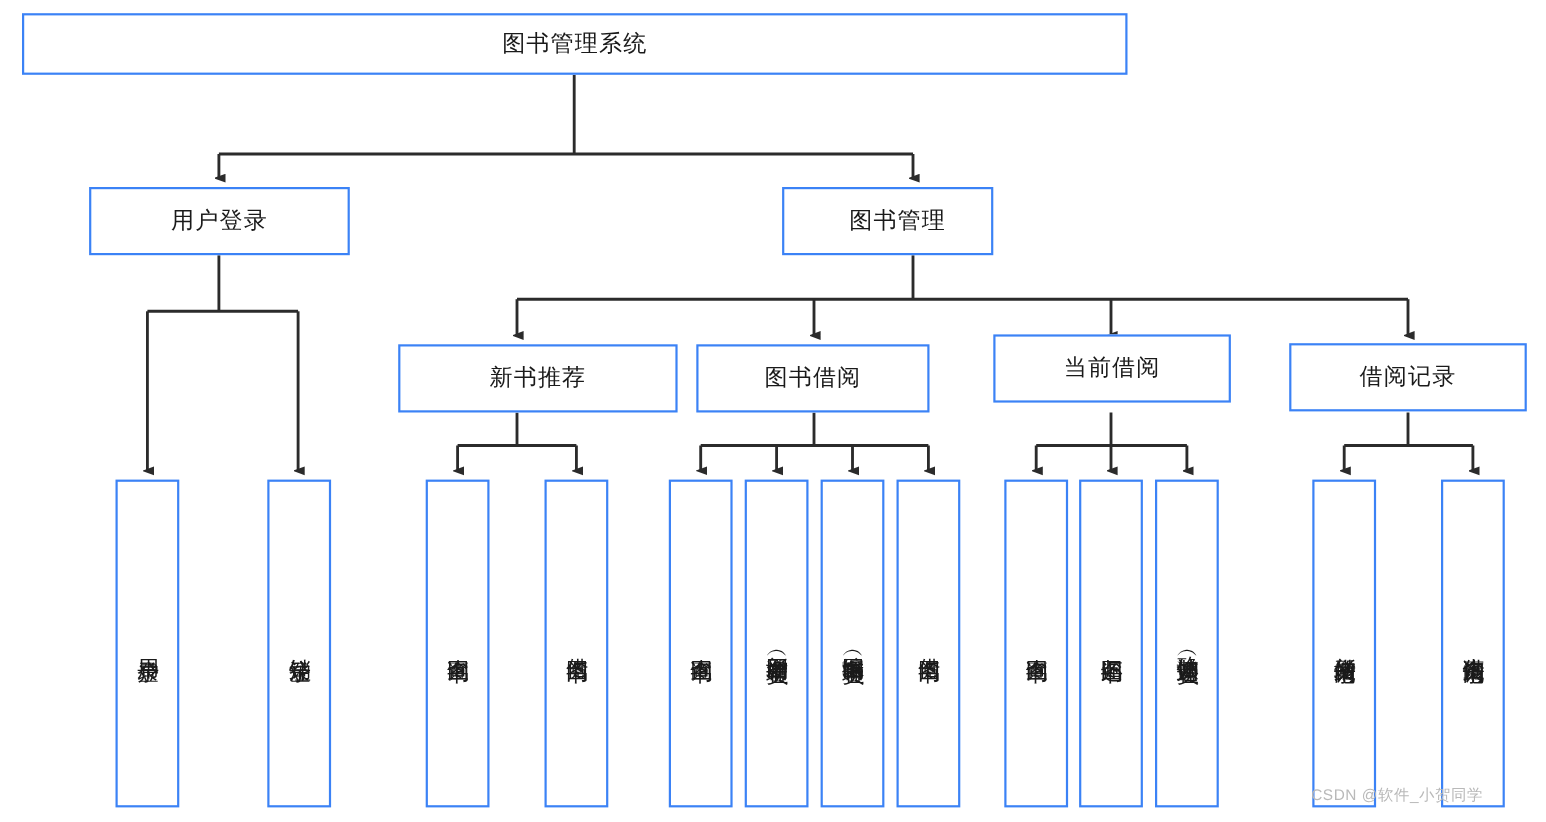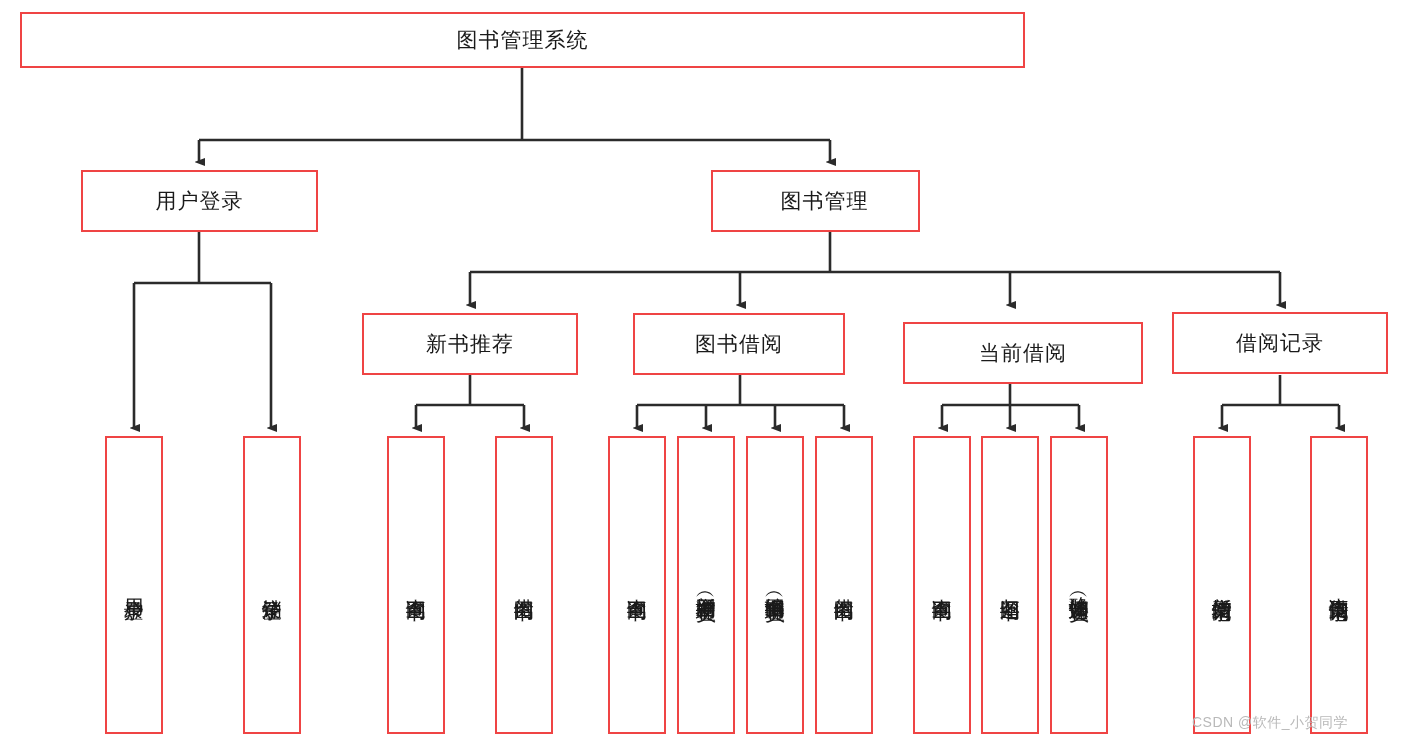--- a/index.html
+++ b/index.html
@@ -22,21 +22,21 @@
     left: 0;
     top: 0;
     width: 1405px;
     height: 747px;
     pointer-events: none;
   }
   .node {
     position: absolute;
     box-sizing: border-box;
     background: #ffffff;
-    border: 2px solid #ef4444;
+    border: 2px solid #3b82f6;
     display: flex;
     align-items: center;
     justify-content: center;
     color: #1a1a1a;
     z-index: 2;
   }
   .node.horizontal {
     font-size: 21px;
     letter-spacing: 1px;
     line-height: 1.2;
@@ -122,31 +122,31 @@
     </g>
   </svg>
 
   <div class="node horizontal" style="left:20px; top:12px; width:1005px; height:56px;">
     <span>图书管理系统</span>
   </div>
 
   <div class="node horizontal" style="left:81px; top:170px; width:237px; height:62px;">
     <span>用户登录</span>
   </div>
-  <div class="node horizontal" style="left:711px; top:170px; width:209px; height:62px;padding-left:18px;">
+  <div class="node horizontal" style="left:711px; top:170px; width:192px; height:62px;padding-left:18px;">
     <span>图书管理</span>
   </div>
 
-  <div class="node horizontal" style="left:362px; top:313px; width:216px; height:62px;">
+  <div class="node horizontal" style="left:362px; top:313px; width:254px; height:62px;">
     <span>新书推荐</span>
   </div>
   <div class="node horizontal" style="left:633px; top:313px; width:212px; height:62px;">
     <span>图书借阅</span>
   </div>
-  <div class="node horizontal" style="left:903px; top:322px; width:240px; height:62px;">
+  <div class="node horizontal" style="left:903px; top:304px; width:216px; height:62px;">
     <span>当前借阅</span>
   </div>
   <div class="node horizontal" style="left:1172px; top:312px; width:216px; height:62px;">
     <span>借阅记录</span>
   </div>
 
   <div class="node vertical" style="left:105px; top:436px; width:58px; height:298px;">
     <span class="vtext">用户登录</span>
   </div>
   <div class="node vertical" style="left:243px; top:436px; width:58px; height:298px;">

